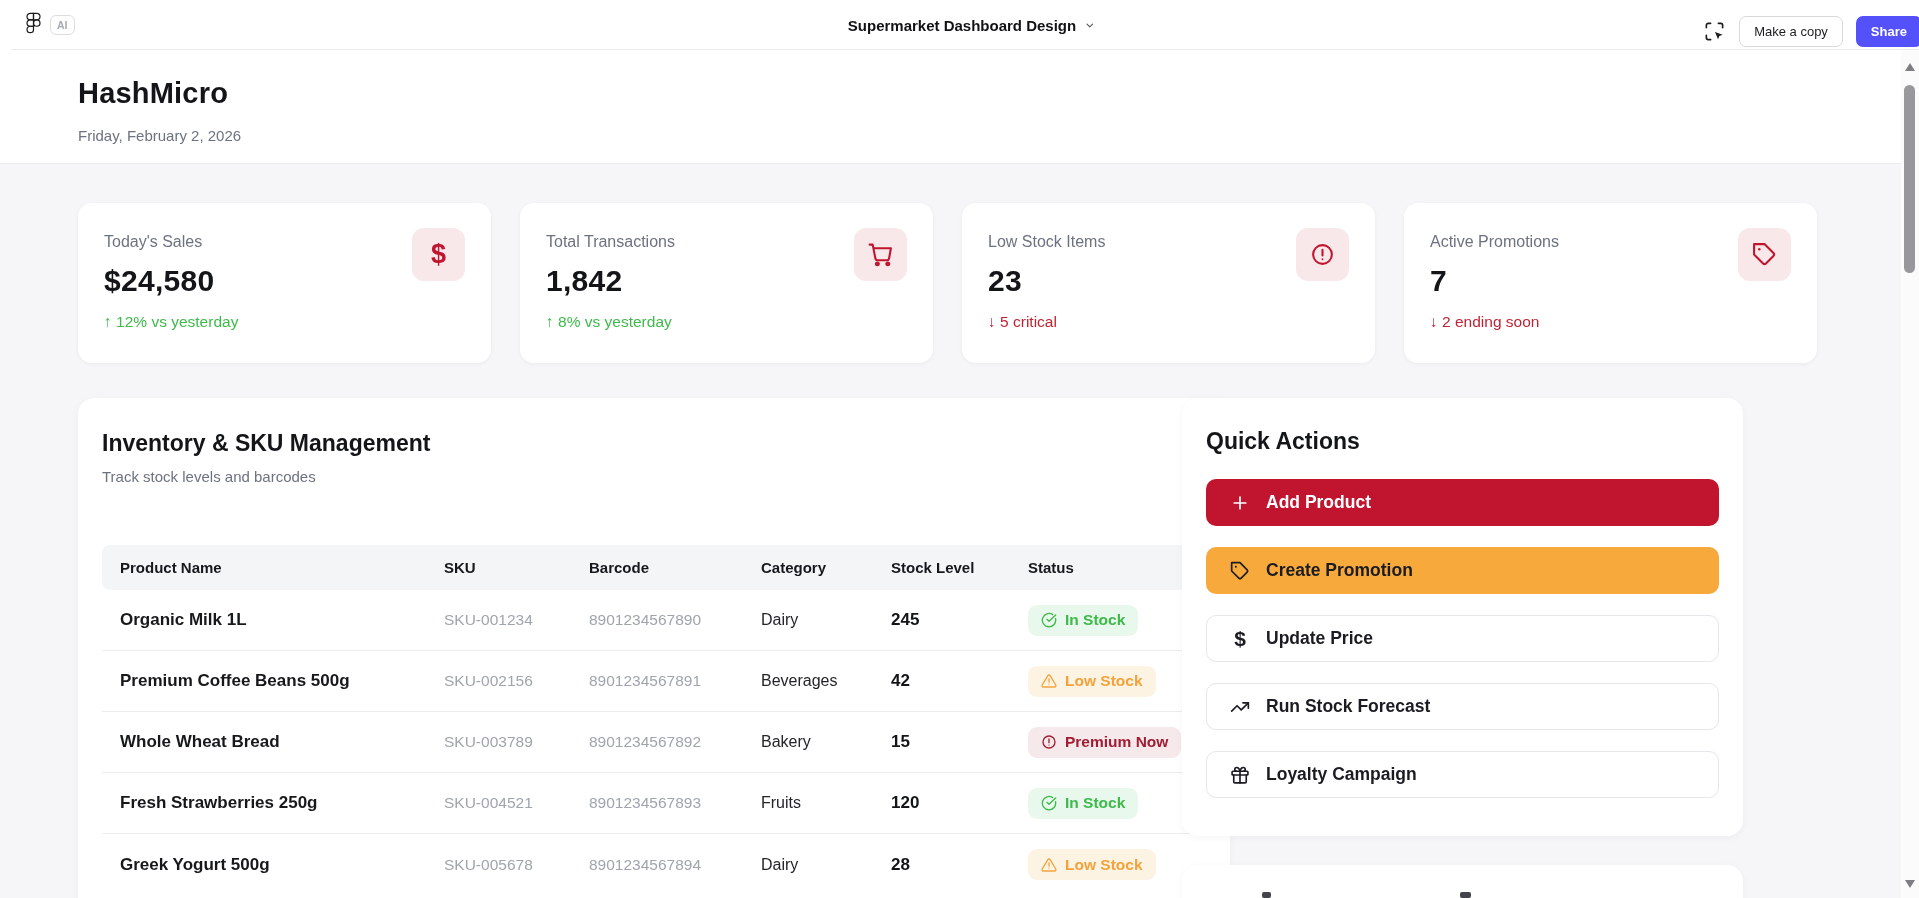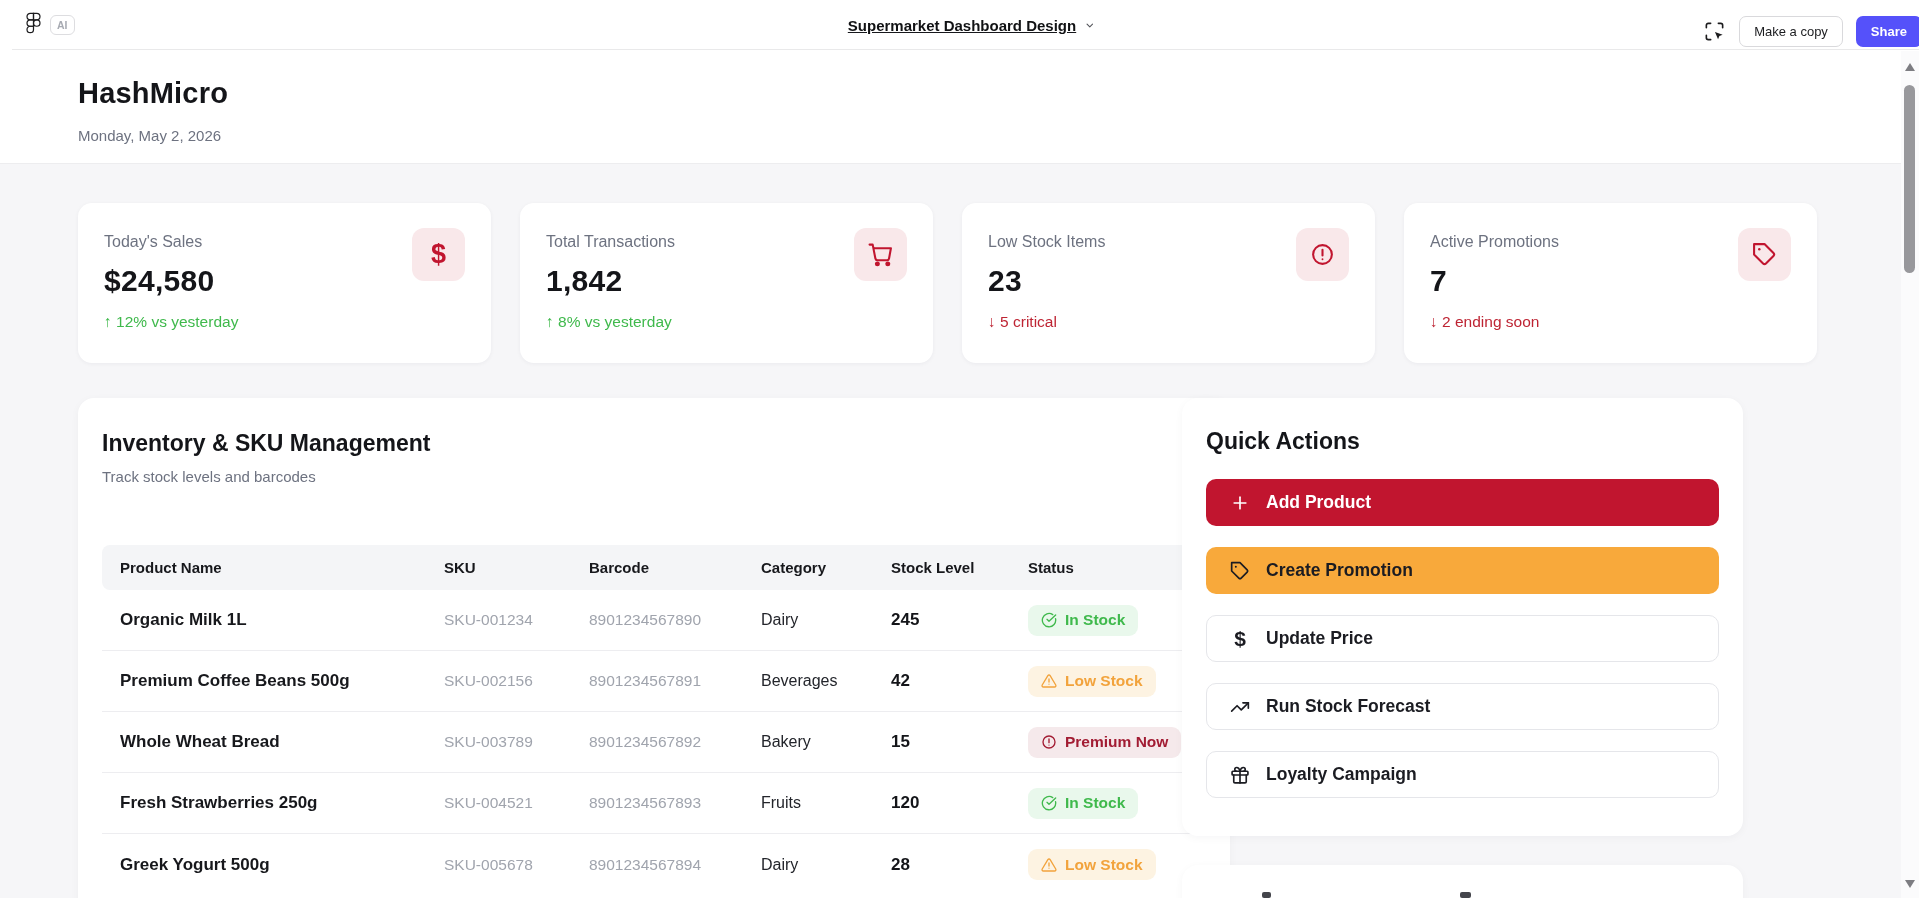--- a/index.html
+++ b/index.html
@@ -7,21 +7,21 @@
   #app{position:relative;width:1919px;height:898px;overflow:hidden;background:#fff;
        font-family:"Liberation Sans",sans-serif;color:#17181c;}
 
   
   .toolbar{position:absolute;top:0;left:12px;width:1919px;height:50px;background:#fff;
            border-bottom:1px solid #e9e9ea;z-index:30;}
   .tb-left{position:absolute;left:14px;top:0;height:50px;display:flex;align-items:center;gap:9px;}
   .ai-badge{display:inline-flex;align-items:center;justify-content:center;height:20px;padding:0 6px;
             border:1px solid #dddde0;border-radius:6px;font-size:10.5px;font-weight:700;color:#a7aab2;}
   .tb-center{position:absolute;left:50%;top:0;transform:translateX(-50%);height:50px;
-             display:flex;align-items:center;gap:8px;cursor:pointer;text-decoration:underline;}
+             display:flex;align-items:center;gap:8px;cursor:pointer;}
   .file-title{font-size:15px;font-weight:700;color:#111214;}
   .tb-right{position:absolute;right:9px;top:0;height:63px;display:flex;align-items:center;gap:13px;}
   .tool-icon{display:inline-flex;align-items:center;}
   .btn-copy{height:31px;padding:0 14px;background:#fff;border:1px solid #d9d9dc;border-radius:7px;
             font-size:13px;font-weight:500;color:#1b1c1f;font-family:inherit;cursor:pointer;}
   .btn-share{height:31px;padding:0 15px;background:var(--share-blue);border:none;border-radius:7px;
              font-size:13px;font-weight:600;color:#fff;font-family:inherit;cursor:pointer;}
 
   
   .page-header{position:absolute;top:51px;left:0;width:1901px;height:113px;background:#fff;
@@ -130,21 +130,21 @@
           <path d="M12.5 12.5l8 2.9-3.4 1.3-1.4 3.5z" fill="#1c1c1e" stroke="none"></path>
         </svg>
       </span>
       <button class="btn-copy">Make a copy</button>
       <button class="btn-share">Share</button>
     </div>
   </header>
 
   <div class="page-header">
     <div class="brand">HashMicro</div>
-    <div class="date">Monday, May 2, 2026</div>
+    <div class="date">Friday, February 2, 2026</div>
   </div>
 
   <div class="body">
 
     <div class="stats-row">
 
     <div class="stat-card up">
           <div class="stat-label">Today's Sales</div>
           <div class="stat-value">$24,580</div>
           <div class="stat-delta">↑ 12% vs yesterday</div>

